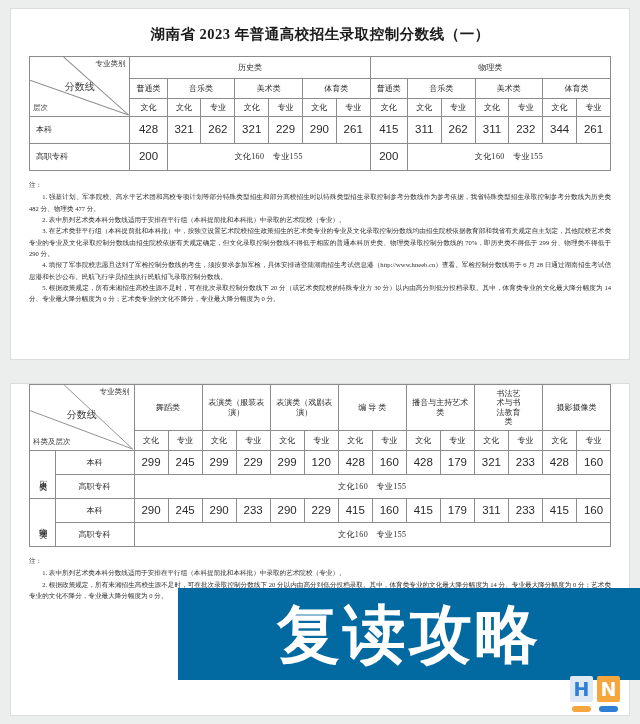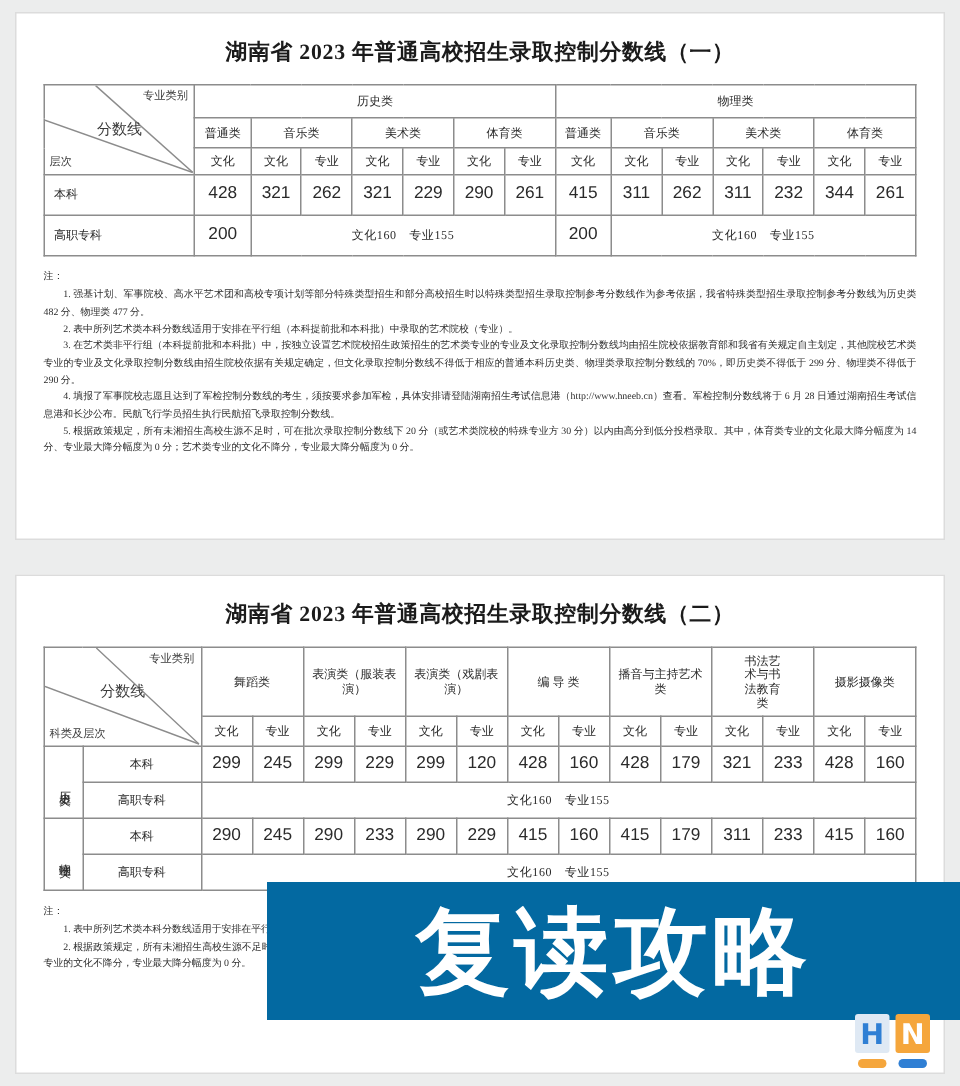--- a/index.html
+++ b/index.html
@@ -212,21 +212,20 @@
     <p>1. 强基计划、军事院校、高水平艺术团和高校专项计划等部分特殊类型招生和部分高校招生时以特殊类型招生录取控制参考分数线作为参考依据，我省特殊类型招生录取控制参考分数线为历史类 482 分、物理类 477 分。</p>
     <p>2. 表中所列艺术类本科分数线适用于安排在平行组（本科提前批和本科批）中录取的艺术院校（专业）。</p>
     <p>3. 在艺术类非平行组（本科提前批和本科批）中，按独立设置艺术院校招生政策招生的艺术类专业的专业及文化录取控制分数线均由招生院校依据教育部和我省有关规定自主划定，其他院校艺术类专业的专业及文化录取控制分数线由招生院校依据有关规定确定，但文化录取控制分数线不得低于相应的普通本科历史类、物理类录取控制分数线的 70%，即历史类不得低于 299 分、物理类不得低于 290 分。</p>
     <p>4. 填报了军事院校志愿且达到了军检控制分数线的考生，须按要求参加军检，具体安排请登陆湖南招生考试信息港（http://www.hneeb.cn）查看。军检控制分数线将于 6 月 28 日通过湖南招生考试信息港和长沙公布。民航飞行学员招生执行民航招飞录取控制分数线。</p>
     <p>5. 根据政策规定，所有未湘招生高校生源不足时，可在批次录取控制分数线下 20 分（或艺术类院校的特殊专业方 30 分）以内由高分到低分投档录取。其中，体育类专业的文化最大降分幅度为 14 分、专业最大降分幅度为 0 分；艺术类专业的文化不降分，专业最大降分幅度为 0 分。</p>
   </div>
 </div>
 
 <div class="card" id="card-two">
   <div class="inner">
-    <div class="doc-title">湖南省 2023 年普通高校招生录取控制分数线（二）</div>
 
     <table class="score">
       <colgroup>
         <col style="width:4.4%">
           <col style="width:13.6%">
         <col style="width:5.86%">
           <col style="width:5.86%">
           <col style="width:5.86%">
           <col style="width:5.86%">
         <col style="width:5.86%">

